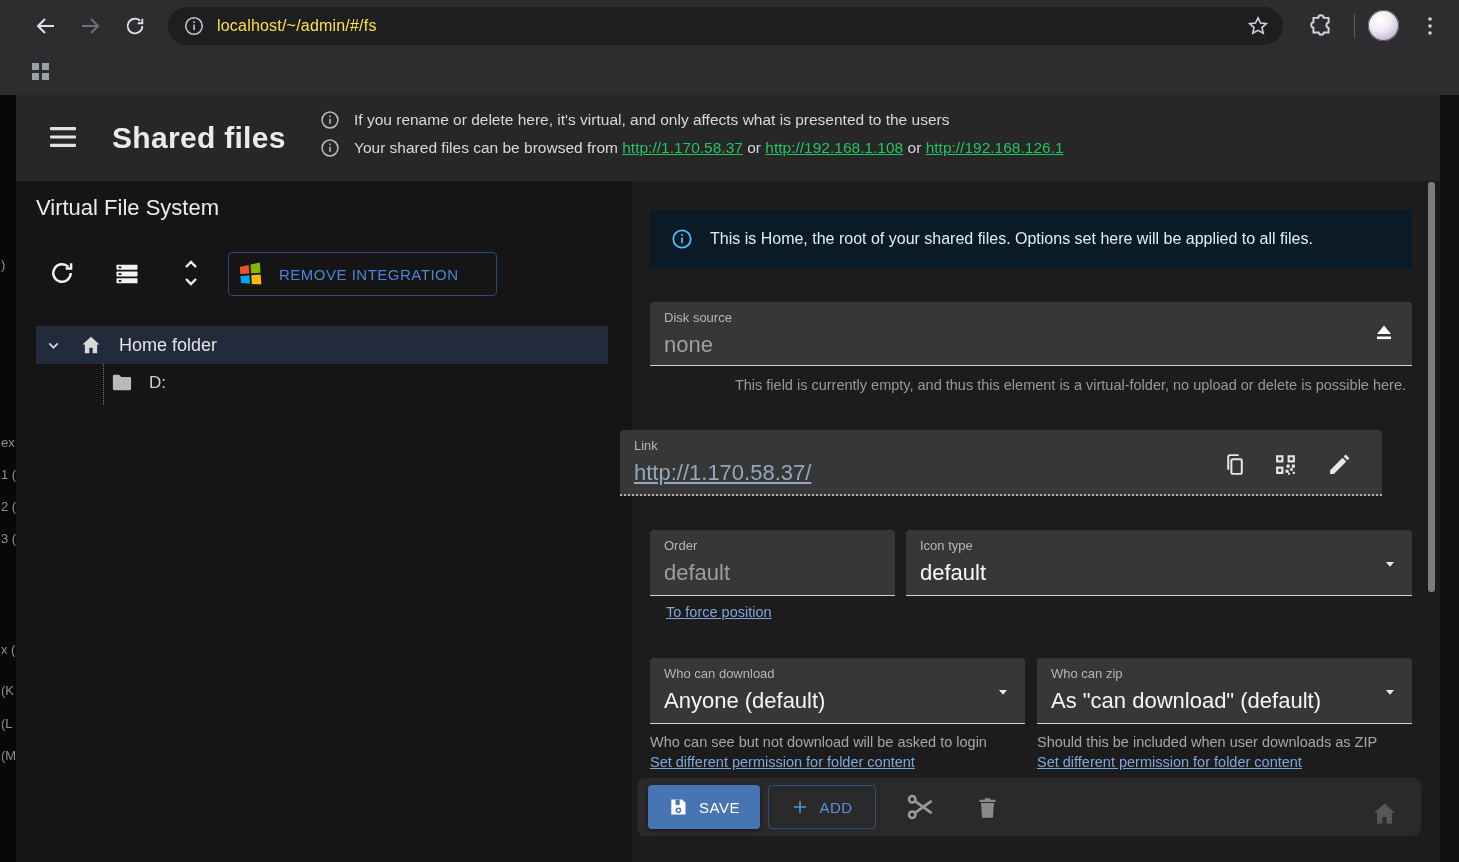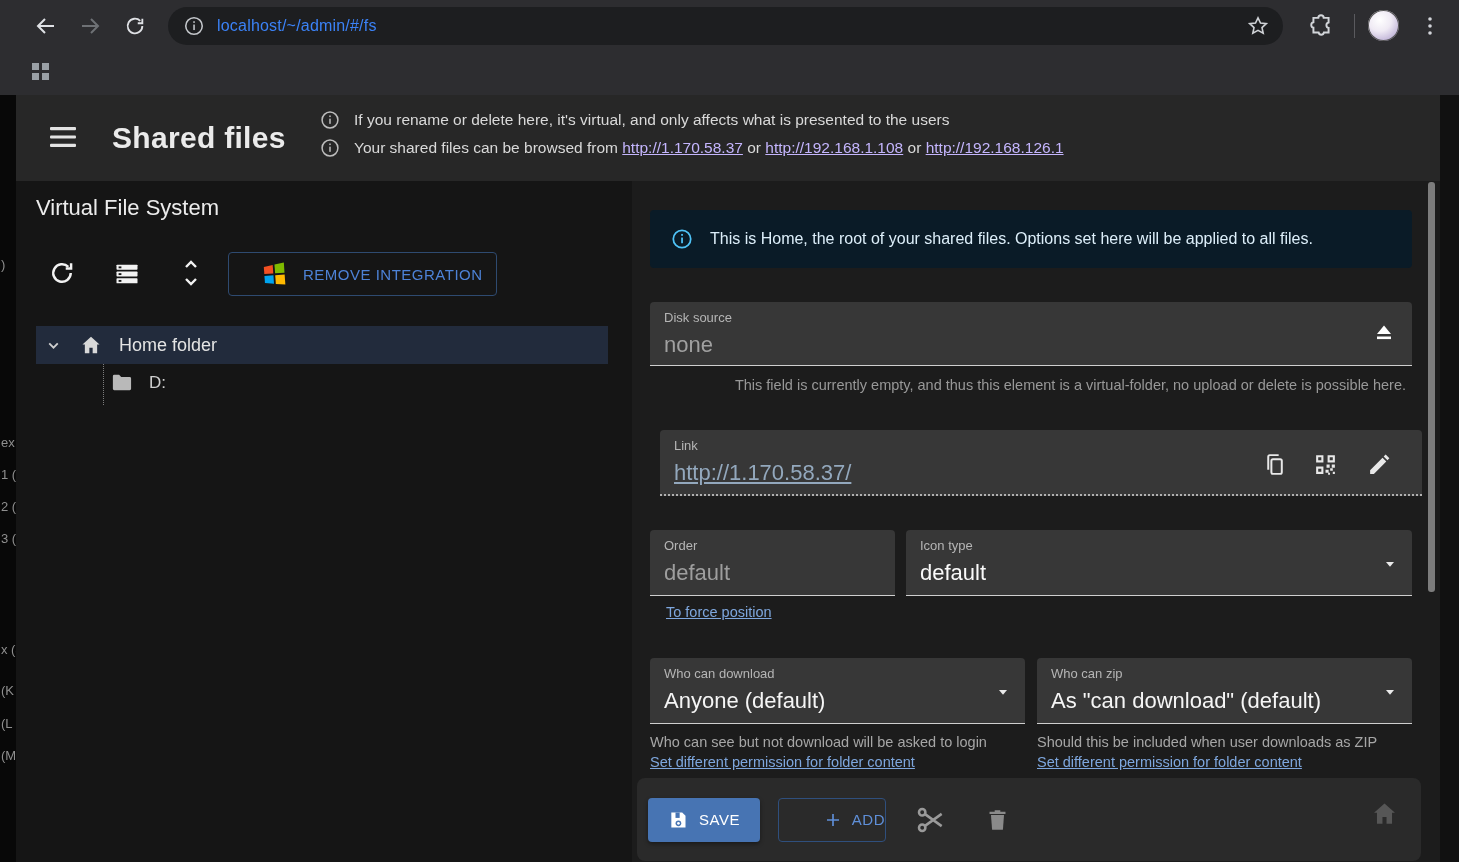--- a/index.html
+++ b/index.html
@@ -11,21 +11,21 @@
   svg { display:block; }
 
   
   .chrome { position:absolute; left:0; top:0; width:1459px; height:95px; background:#2d2d30; }
   .nav-btn { position:absolute; top:12px; width:28px; height:28px; color:#dfe1e5; display:flex; align-items:center; justify-content:center; cursor:pointer; }
   .nav-back { left:32px; }
   .nav-fwd  { left:76px; color:#6e7175; }
   .nav-reload { left:121px; }
   .url-pill { position:absolute; left:168px; top:7px; width:1115px; height:38px; background:#1d1e20; border-radius:19px; display:flex; align-items:center; }
   .site-info { margin-left:13px; width:26px; height:26px; color:#c3c6ca; display:flex; align-items:center; justify-content:center; }
-  .url-text { margin-left:10px; font-size:16px; color:#3b82f6; letter-spacing:.2px; white-space:nowrap; }
+  .url-text { margin-left:10px; font-size:16px; color:#fde047; letter-spacing:.2px; white-space:nowrap; }
   .pill-star { position:absolute; right:13px; top:7px; width:24px; height:24px; color:#cfd2d6; }
   .ext-btn { position:absolute; left:1308px; top:13px; width:26px; height:26px; color:#d2d5d9; }
   .chrome-sep { position:absolute; left:1354px; top:14px; width:1px; height:24px; background:#5a5a5e; }
   .avatar { position:absolute; left:1368px; top:10px; width:31px; height:31px; border-radius:50%;
             background:radial-gradient(circle at 38% 32%, #ffffff 0%, #efeaf4 40%, #c9bedd 70%, #8e7cb4 100%);
             box-shadow:inset 0 0 0 1px #555; }
   .menu-dots { position:absolute; left:1420px; top:13px; width:20px; height:26px; color:#d2d5d9; }
   .apps-grid { position:absolute; left:31px; top:62px; width:20px; height:20px; color:#9aa0a6; }
 
   
@@ -36,31 +36,31 @@
   .details-bg { position:absolute; left:632px; top:86px; width:808px; height:681px; background:#1c1c1c; }
 
   
   .admin-header { position:absolute; left:16px; top:0; width:1424px; height:86px; background:#272727; }
   .hamburger { position:absolute; left:34px; top:31px; width:26px; height:22px; color:#e3e3e3; cursor:pointer; }
   .page-title { position:absolute; left:96px; top:26px; font-size:30px; font-weight:bold; color:#ebebeb; letter-spacing:.3px; }
   .notice { position:absolute; left:304px; display:flex; align-items:center; gap:14px; color:#d9d9d9; font-size:15.5px; }
   .notice-1 { top:15px; }
   .notice-2 { top:43px; }
   .notice .i-ic { width:20px; height:20px; color:#bdbdbd; flex:none; }
-  .hlink { color:#c4b5fd; text-decoration:underline; cursor:pointer; }
+  .hlink { color:#22c55e; text-decoration:underline; cursor:pointer; }
 
   
   .vfs-title { position:absolute; left:36px; top:100px; font-size:22px; color:#ececec; }
   .tool-ic { position:absolute; width:28px; height:28px; color:#f2f2f2; cursor:pointer; }
   .ic-reload { left:48px; top:164px; }
   .ic-list { left:113px; top:165px; }
   .ic-unfold { left:179px; top:163px; }
   .remove-integration { position:absolute; left:228px; top:157px; width:269px; height:44px;
      border:1px solid #2e4a70; border-radius:4px; background:transparent;
-     display:flex; align-items:center; gap:15px; padding-left:32px; cursor:pointer; }
+     display:flex; align-items:center; gap:15px; padding-left:8px; cursor:pointer; }
   .remove-integration span.lbl { color:#4d82d6; font-size:15px; letter-spacing:.5px; }
   .win-logo { width:27px; height:27px; flex:none; }
 
   .tree-row-selected { position:absolute; left:36px; top:231px; width:572px; height:38px;
      background:#222b3c; display:flex; align-items:center; cursor:pointer; }
   .tree-chevron { margin-left:9px; width:17px; height:17px; color:#cfcfcf; }
   .tree-home-ic { margin-left:18px; width:22px; height:22px; color:#d8d8d8; }
   .tree-root-label { margin-left:17px; font-size:18px; color:#e4e4e4; }
   .tree-connector { position:absolute; left:103px; top:269px; height:41px; border-left:1px dotted #7c7c7c; }
   .tree-row-child { position:absolute; left:110px; top:276px; display:flex; align-items:center; cursor:pointer; }
@@ -75,21 +75,21 @@
 
   .field { position:absolute; background:#373737; border-radius:4px 4px 0 0; }
   .field .flabel { position:absolute; left:14px; top:8px; font-size:13px; color:#b5b5b5; }
   .field .fvalue { position:absolute; left:14px; top:30px; font-size:22px; white-space:nowrap; }
   .f-disk { left:650px; top:207px; width:762px; height:64px; border-bottom:1px solid #cfcfcf; }
   .f-disk .fvalue { color:#a0a0a0; }
   .eject-btn { position:absolute; right:16px; top:19px; width:24px; height:24px; color:#fff; cursor:pointer; }
   .helper { position:absolute; font-size:14.5px; color:#989898; }
   .h-disk { left:666px; top:282px; width:740px;text-align:right; }
 
-  .f-link { left:660px; top:335px; width:762px; height:66px; border-bottom:2px dotted #b0b0b0; }
+  .f-link { left:620px; top:335px; width:762px; height:66px; border-bottom:2px dotted #b0b0b0; }
   .f-link .fvalue { color:#93a8bd; text-decoration:underline; cursor:pointer; }
   .link-ic { position:absolute; top:22px; width:25px; height:25px; color:#e8e8e8; cursor:pointer; }
   .ic-copy { right:135px; }
   .ic-qr { right:84px; }
   .ic-pencil { right:30px; }
 
   .f-order { left:650px; top:435px; width:245px; height:66px; border-bottom:1px solid #cfcfcf; }
   .f-order .fvalue { color:#9e9e9e; }
   .f-icontype { left:906px; top:435px; width:506px; height:66px; border-bottom:1px solid #cfcfcf; }
   .f-icontype .fvalue { color:#fafafa; }
@@ -100,27 +100,27 @@
   .f-wcd .fvalue { color:#f5f5f5; }
   .f-wcz { left:1037px; top:563px; width:375px; height:66px; border-bottom:1px solid #cfcfcf; }
   .f-wcz .fvalue { color:#f5f5f5; }
   .h-wcd { left:650px; top:639px; width:380px; color:#a6a6a6; }
   .h-wcz { left:1037px; top:639px; width:380px; color:#a6a6a6; }
   .perm-link { position:absolute; font-size:14.5px; color:#7ea7de; text-decoration:underline; cursor:pointer; }
   .pl-wcd { left:650px; top:659px; }
   .pl-wcz { left:1037px; top:659px; }
 
   
-  .footer-bar { position:absolute; left:637px; top:683px; width:784px; height:83px; background:#2a2a2a;
+  .footer-bar { position:absolute; left:637px; top:683px; width:784px; height:58px; background:#2a2a2a;
      border-radius:8px; display:flex; align-items:center; padding-left:11px; }
   .save-btn { width:112px; height:44px; background:#4774b3; border:none; border-radius:4px; color:#fff;
      font-size:15px; letter-spacing:.5px; display:flex; align-items:center; justify-content:center; gap:11px; cursor:pointer;
      box-shadow:0 2px 4px rgba(0,0,0,.4); font-family:inherit; }
-  .add-btn { margin-left:18px; width:108px; height:44px; background:transparent; border:1px solid #2f4f7d; border-radius:4px;
-     color:#5f8fd8; font-size:15px; letter-spacing:.5px; display:flex; align-items:center; justify-content:flex-end; gap:10px; cursor:pointer; font-family:inherit; }
+  .add-btn { margin-left:8px; width:108px; height:44px; background:transparent; border:1px solid #2f4f7d; border-radius:4px;
+     color:#5f8fd8; font-size:15px; letter-spacing:.5px; display:flex; align-items:center; justify-content:center; gap:10px; cursor:pointer; font-family:inherit; }
   .cut-btn { margin-left:29px; width:32px; height:32px; color:#9a9a9a; cursor:pointer; }
   .del-btn { margin-left:37px; width:27px; height:27px; color:#8a8a8a; cursor:pointer; }
   .home-btn { position:absolute; right:23px; top:22px; width:27px; height:27px; color:#565656; cursor:pointer; }
 
   .scroll-thumb { position:absolute; left:1428px; top:87px; width:7px; height:410px; background:#7c7c7c; border-radius:3px; cursor:pointer; }
 </style>
 </head>
 <body>
 
 <div class="screen">

